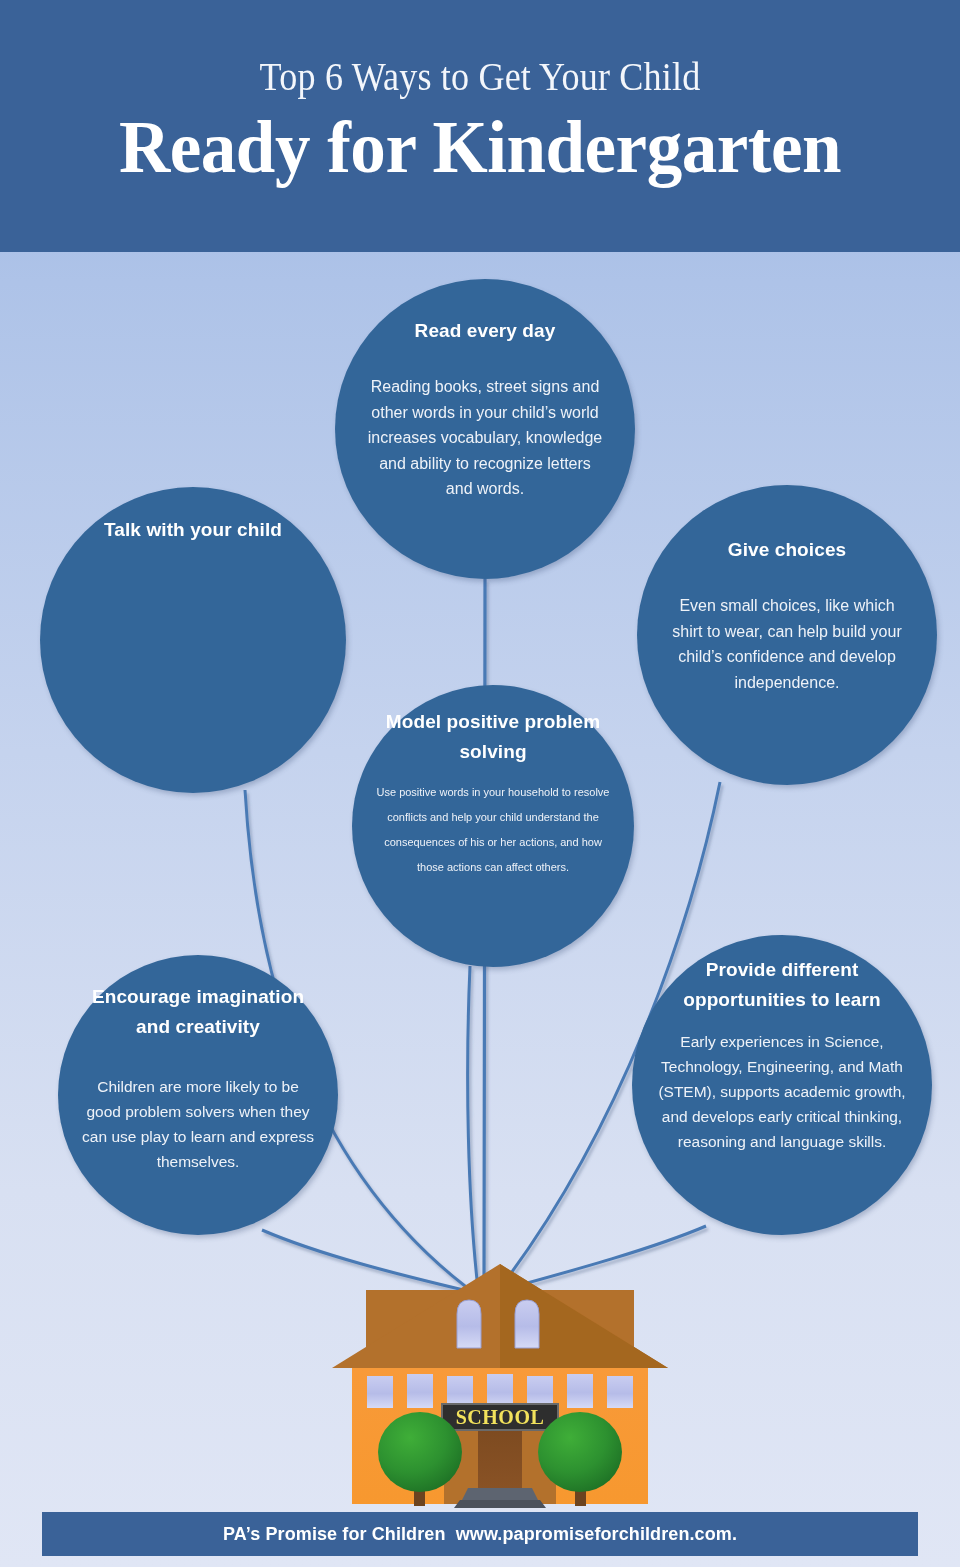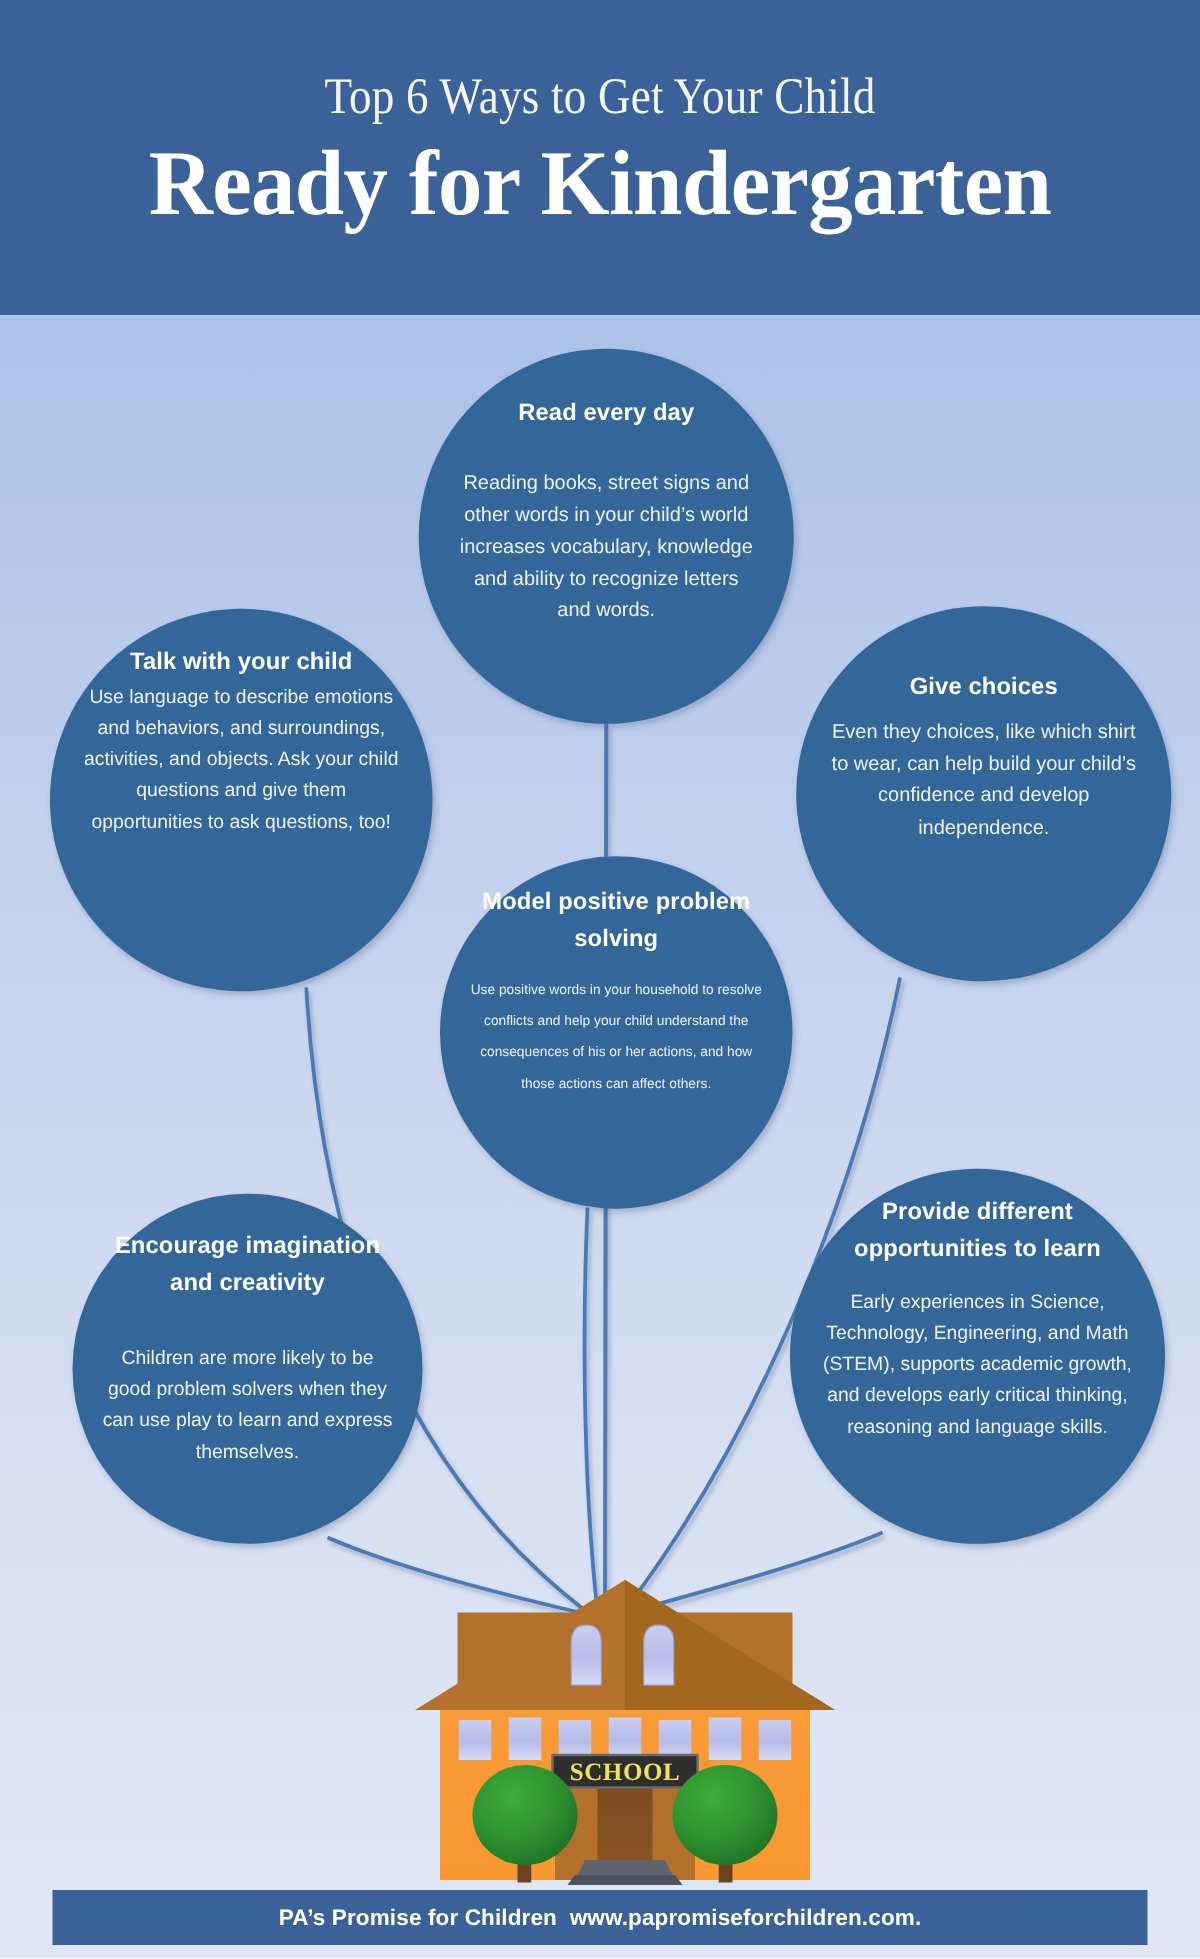--- a/index.html
+++ b/index.html
@@ -94,21 +94,21 @@
   
   #bubble-read      { left: 335px; top: 279px;  width: 300px; height: 300px; padding: 37px 30px 0; }
   #bubble-talk      { left: 40px;  top: 487px;  width: 306px; height: 306px; padding: 28px 24px 0; }
   #bubble-choices   { left: 637px; top: 485px;  width: 300px; height: 300px; padding: 50px 28px 0; }
   #bubble-model     { left: 352px; top: 685px;  width: 282px; height: 282px; padding: 22px 24px 0; }
   #bubble-encourage { left: 58px;  top: 955px;  width: 280px; height: 280px; padding: 27px 22px 0; }
   #bubble-provide   { left: 632px; top: 935px;  width: 300px; height: 300px; padding: 20px 20px 0; }
 
   #bubble-read .b-title      { margin-bottom: 28px; }
   #bubble-talk .b-title      { }
-  #bubble-choices .b-title   { margin-bottom: 8px; }
+  #bubble-choices .b-title   { margin-bottom: 28px; }
   #bubble-model .b-title     { margin-bottom: 13px; }
   #bubble-encourage .b-title { margin-bottom: 32px; }
   #bubble-provide .b-title   { margin-bottom: 14px; }
 
   #bubble-talk .b-body      { font-size: 15.5px; line-height: 25px; }
   #bubble-model .b-body     { font-size: 11px; line-height: 25px; }
   #bubble-provide .b-body   { font-size: 15.5px; line-height: 25px; }
   #bubble-encourage .b-body { font-size: 15.5px; line-height: 25px; }
 
   
@@ -172,26 +172,25 @@
     </g>
   </svg>
 
   <div class="bubble" id="bubble-read">
     <div class="b-title">Read every day</div>
     <div class="b-body">Reading books, street signs and other words in your child’s world increases vocabulary, knowledge and ability to recognize letters and words.</div>
   </div>
 
   <div class="bubble" id="bubble-talk">
     <div class="b-title">Talk with your child</div>
-    <div class="b-body">Use language to describe emotions and behaviors, and surroundings, activities, and objects.  Ask your child questions and give them opportunities to ask questions, too!</div>
   </div>
 
   <div class="bubble" id="bubble-choices">
     <div class="b-title">Give choices</div>
-    <div class="b-body">Even they choices, like which shirt to wear, can help build your child’s confidence and develop independence.</div>
+    <div class="b-body">Even small choices, like which shirt to wear, can help build your child’s confidence and develop independence.</div>
   </div>
 
   <div class="bubble" id="bubble-model">
     <div class="b-title">Model positive problem solving</div>
     <div class="b-body">Use positive words in your household to resolve conflicts and help your child understand the consequences of his or her actions, and how those actions can affect others.</div>
   </div>
 
   <div class="bubble" id="bubble-encourage">
     <div class="b-title">Encourage imagination and creativity</div>
     <div class="b-body">Children are more likely to be good problem solvers when they can use play to learn and express themselves.</div>

